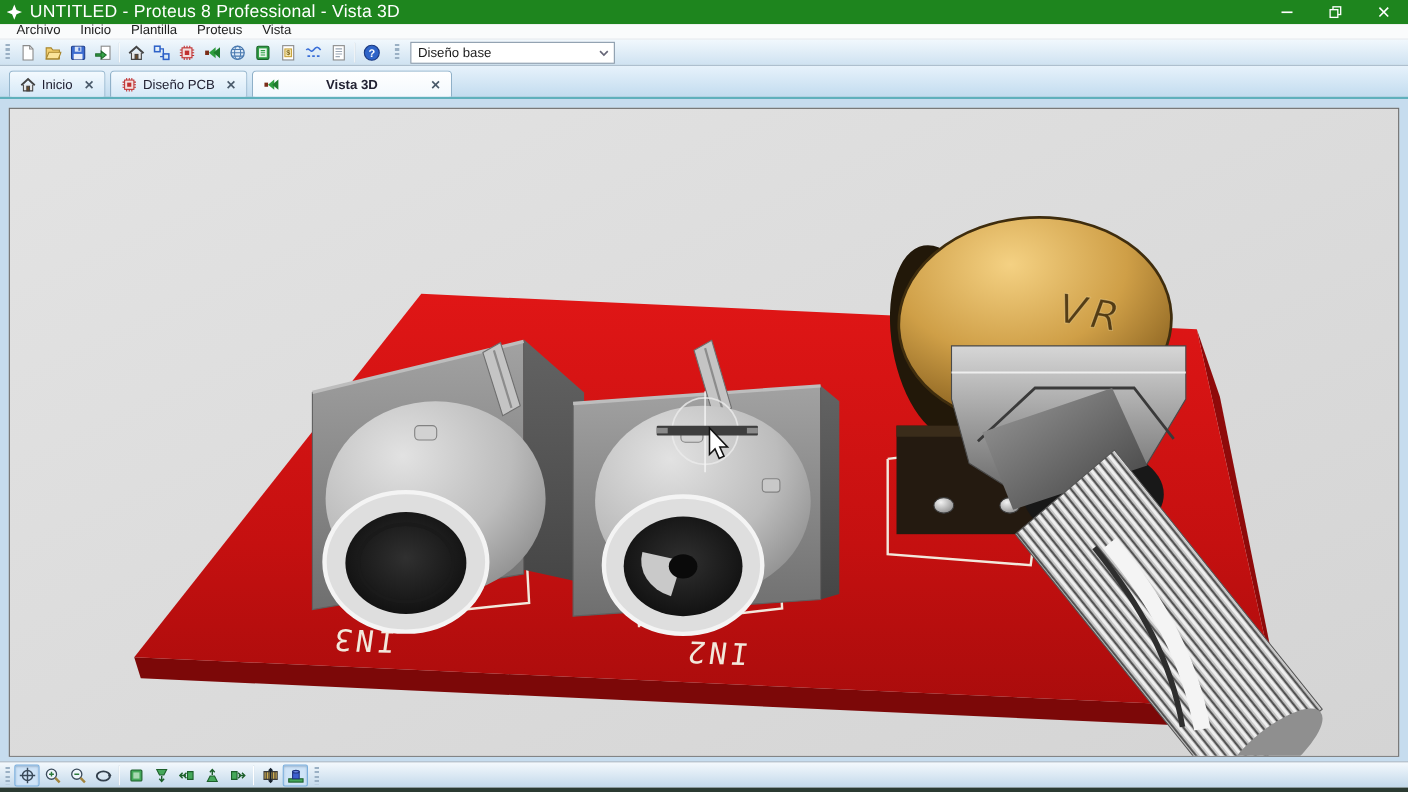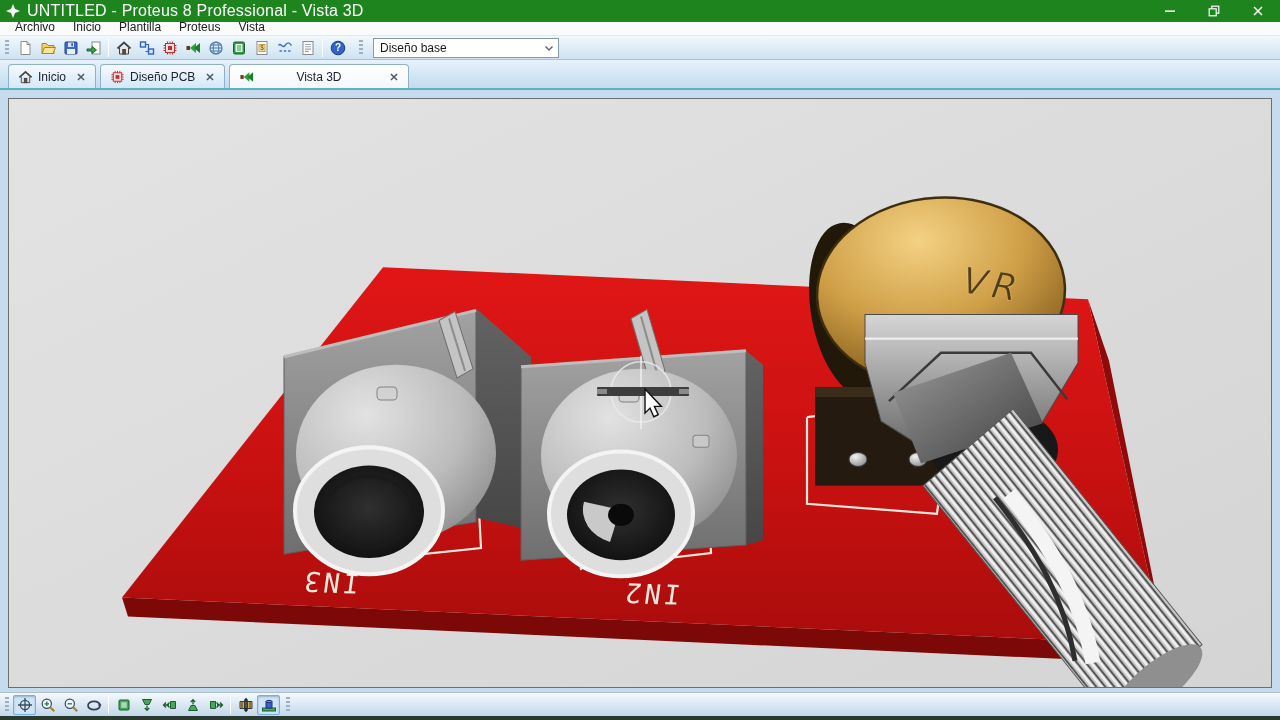--- a/index.html
+++ b/index.html
@@ -25,21 +25,21 @@
   .tsep { width:1px; height:18px; background:#9fb6c8; border-right:1px solid #ffffff; margin:0 3px; }
   .combo { width:186px; height:20px; background:#fff; border:1px solid #8899aa; display:flex; align-items:center; margin-left:6px;gap:39px; }
   .combo .val { flex:1; padding-left:6px; color:#1a1a1a; }
   .combo .chev { width:18px; height:18px; display:flex; align-items:center; justify-content:center; }
 
   
   .tabbar { height:30px; background:linear-gradient(#e7f2fb,#c2dcef); border-bottom:2px solid #5fb0bc; display:flex; align-items:flex-end; padding-left:8px; flex:0 0 auto; }
   .tab { height:24px; display:flex; align-items:center; gap:5px; padding:0 7px 0 9px; margin-right:4px;
          border:1px solid #8fb0c8; border-bottom:none; border-radius:4px 4px 0 0;
          background:linear-gradient(#f4fafe,#d5e8f7); color:#223; }
-  .tab.active { background:linear-gradient(#ffffff,#f2f8fd); font-weight:normal;gap:42px; }
+  .tab.active { background:linear-gradient(#ffffff,#f2f8fd); font-weight:bold;gap:42px; }
   .tab .ticon { width:15px; height:15px; }
   .tab .tclose { width:14px; height:14px; display:flex; align-items:center; justify-content:center; margin-left:3px; }
 
   
   .content { flex:1 1 auto; background:#c6dcee; padding:8px 8px 4px 8px; min-height:0; }
   .viewport { width:100%; height:100%; border:1px solid #6e6e6e; box-shadow:inset 0 0 0 1px #f2f2f2; background:#dadada; position:relative; }
   .viewport svg.scene { position:absolute; left:0; top:0; width:100%; height:100%; display:block; }
 
   
   .bottombar { height:24px; background:linear-gradient(#f4f9fd,#c2d8ea); border-top:1px solid #aebfce; display:flex; align-items:center; padding-left:3px; flex:0 0 auto; }

